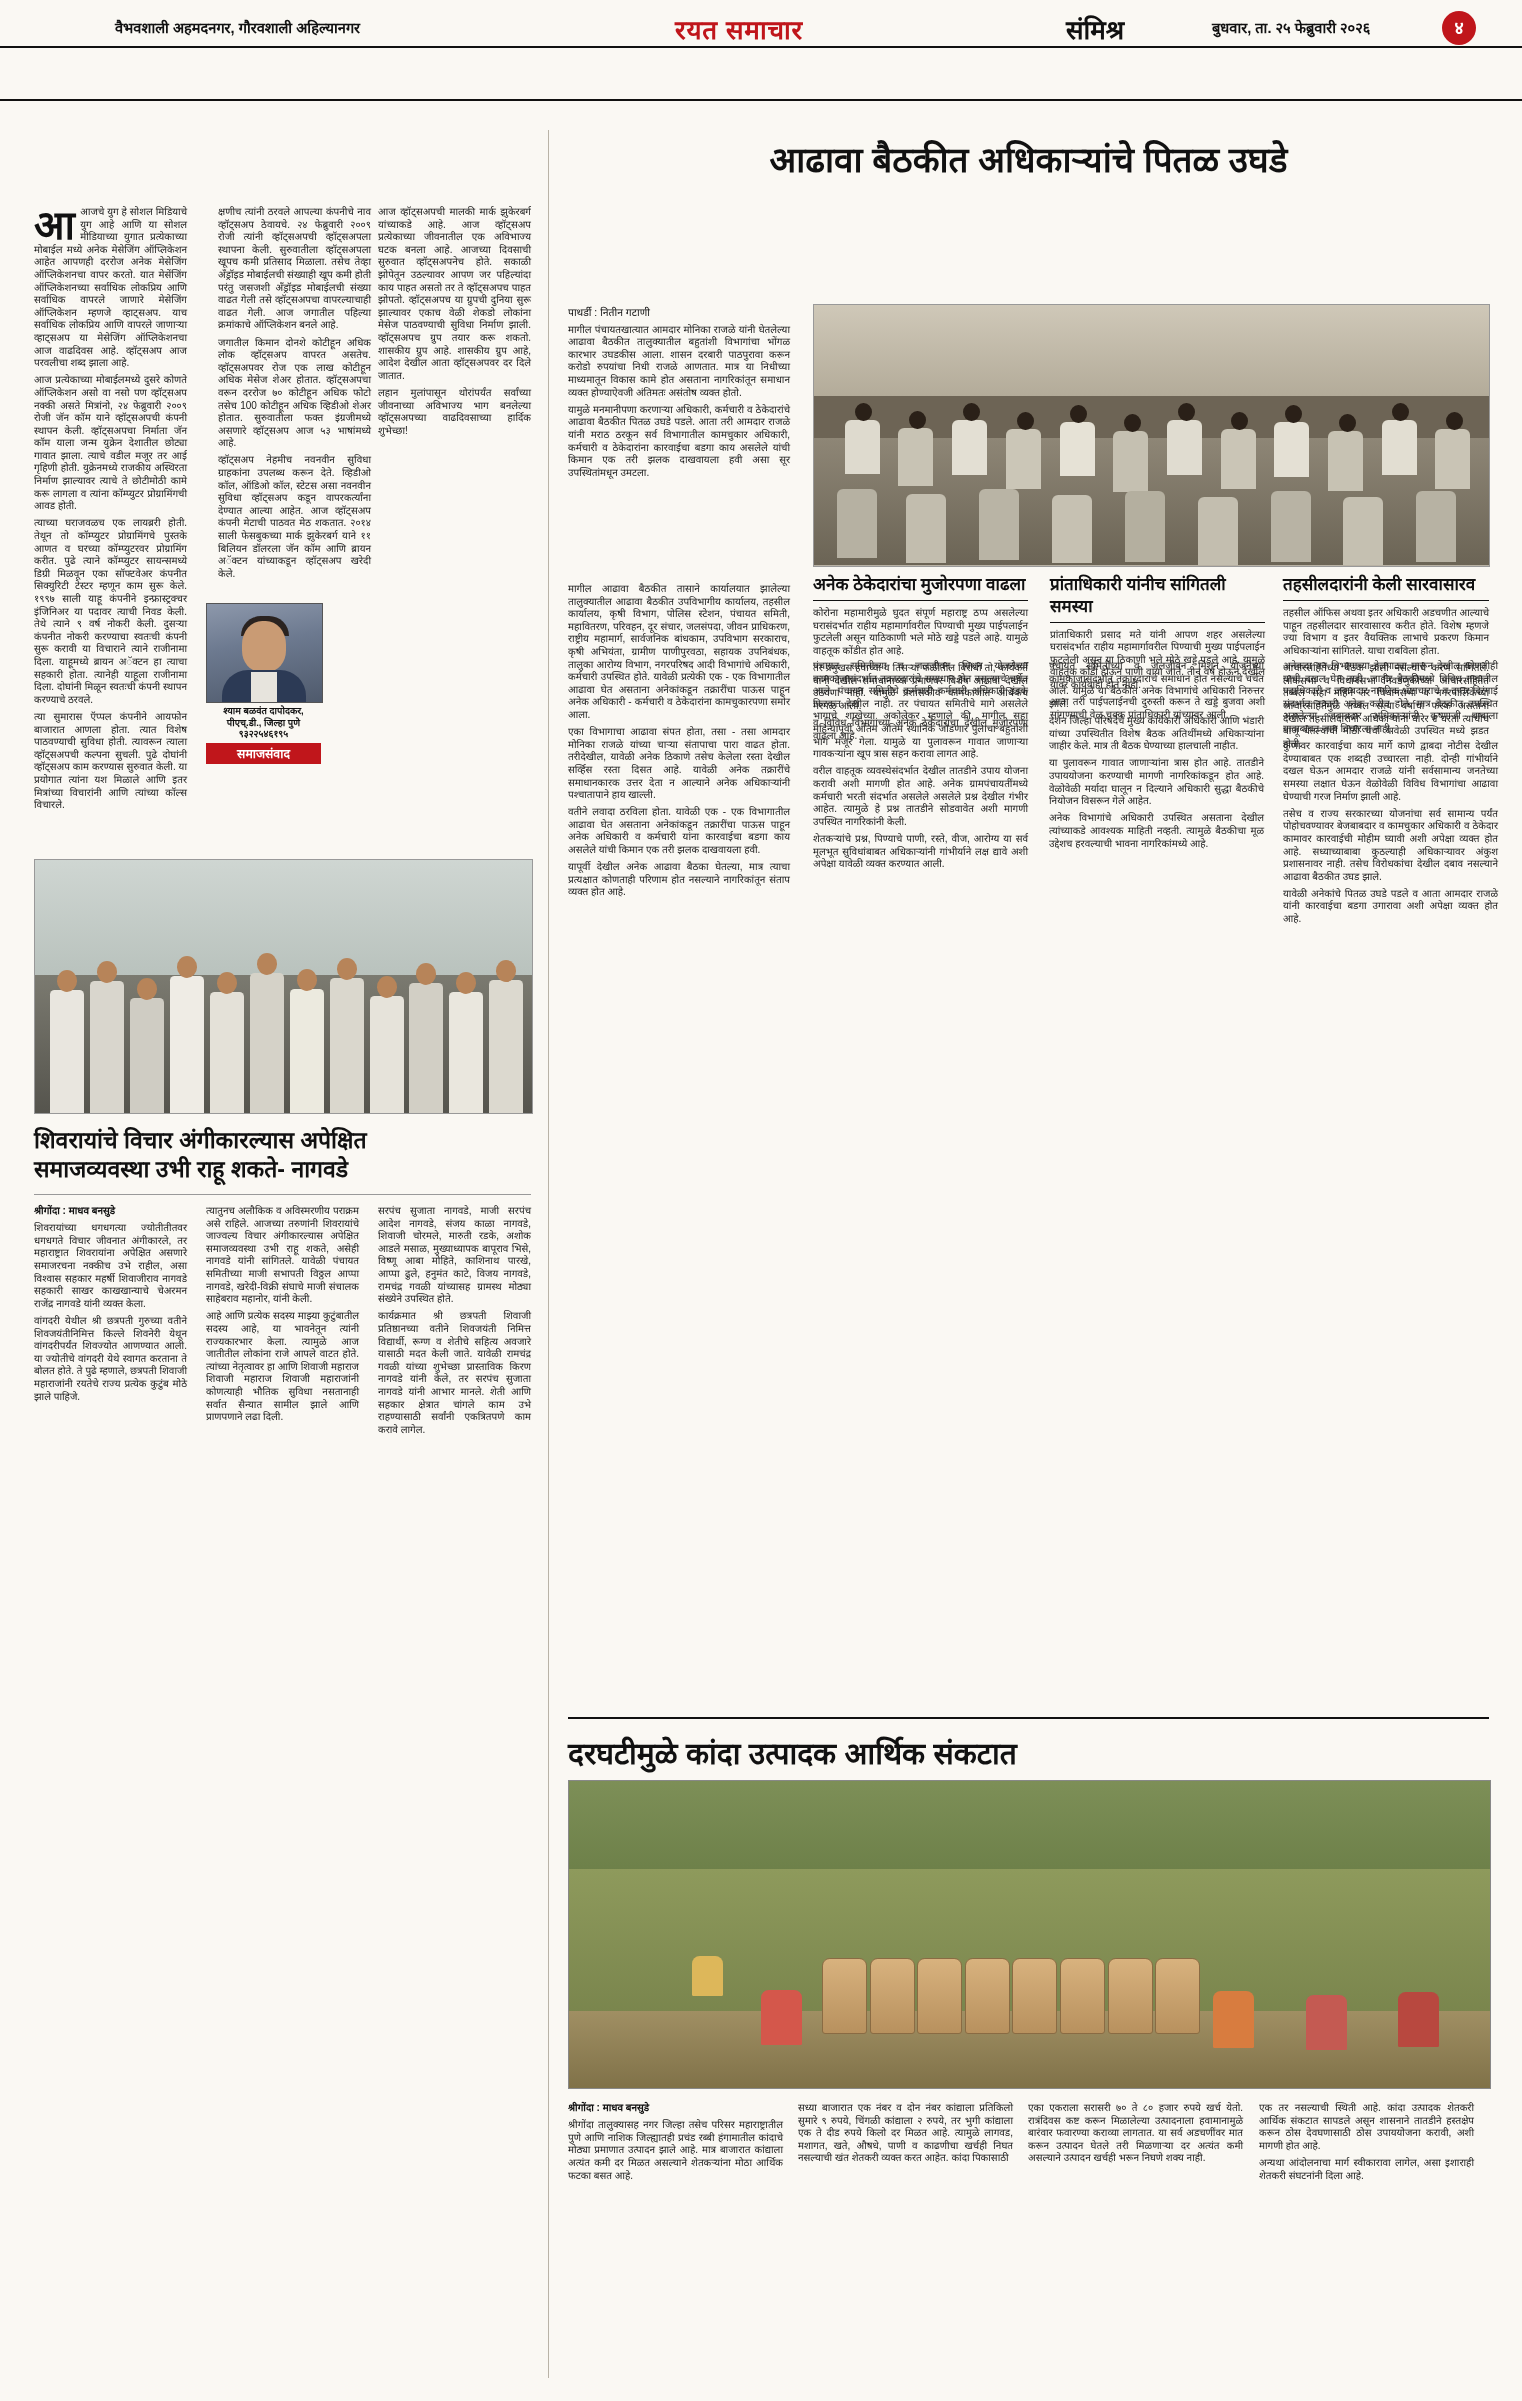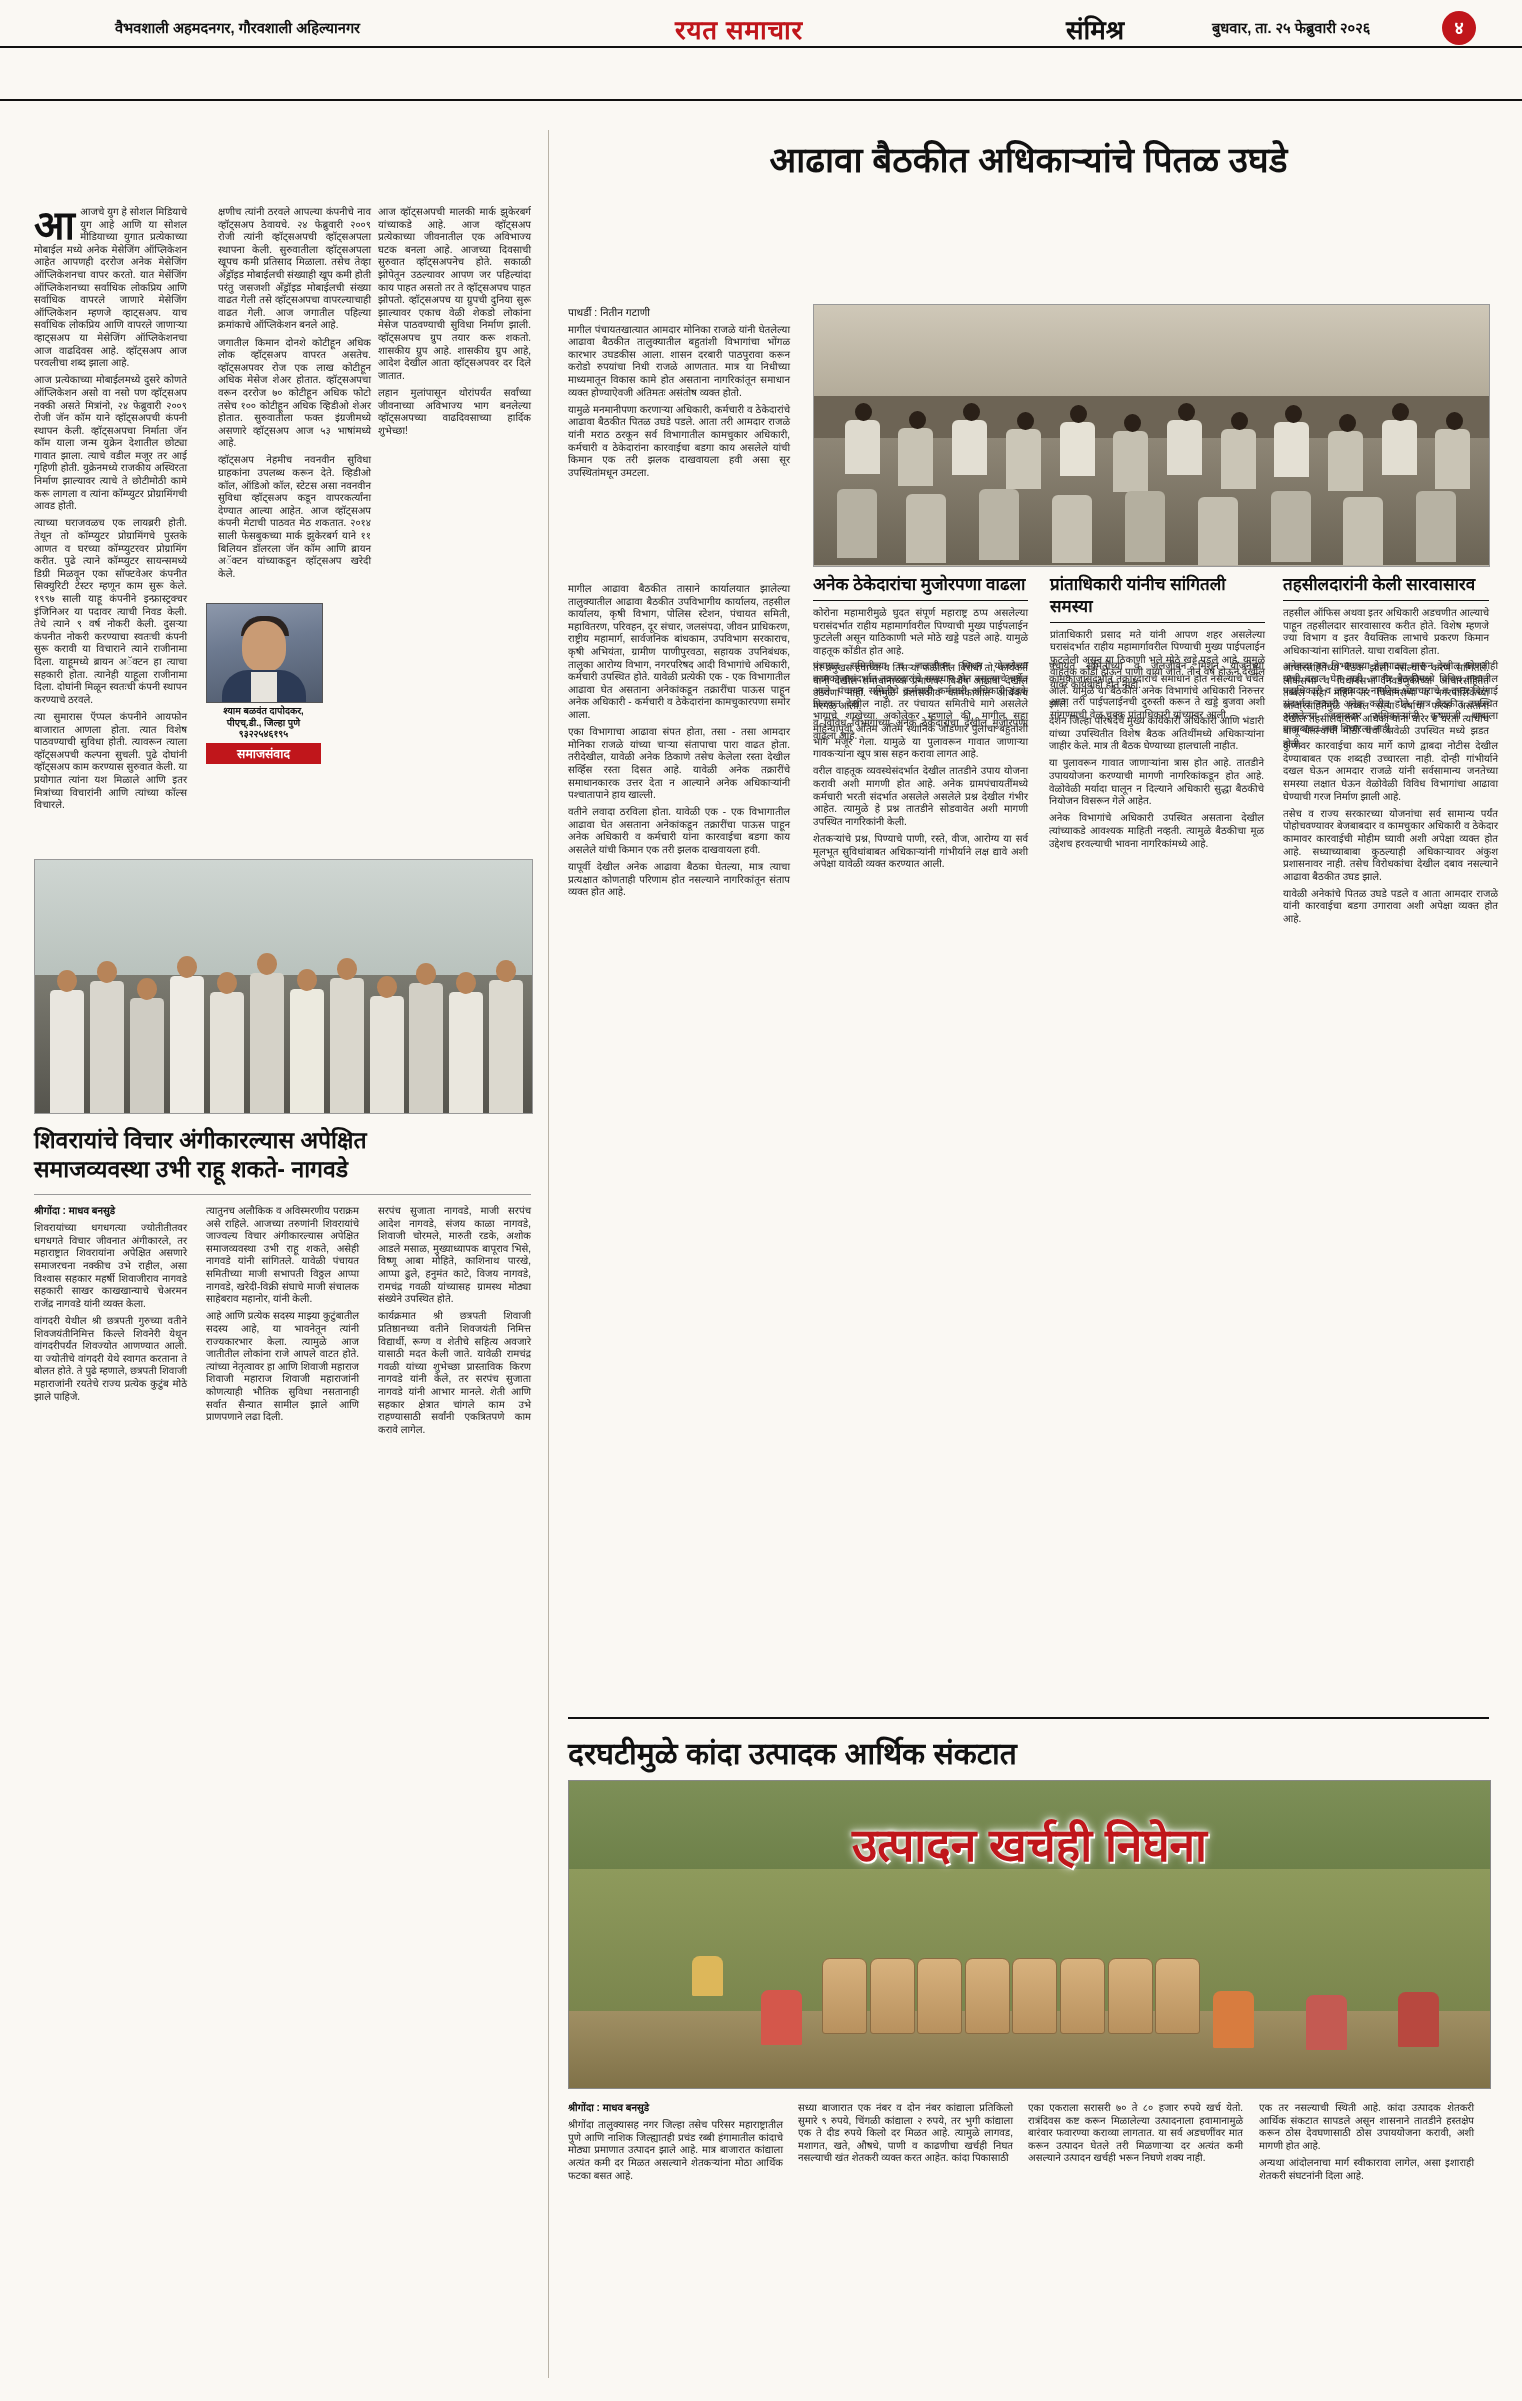--- a/index.html
+++ b/index.html
@@ -128,21 +128,21 @@
 
   <div class="wa-cols">
     <div class="wa-c wa-c1 body-col">
       <p><span class="dropcap">आ</span><span>आजचे युग हे सोशल मिडियाचे युग आहे आणि या सोशल मीडियाच्या युगात प्रत्येकाच्या मोबाईल मध्ये अनेक मेसेजिंग ऑप्लिकेशन आहेत आपणही दररोज अनेक मेसेजिंग ऑप्लिकेशनचा वापर करतो. यात मेसेंजिंग ऑप्लिकेशनच्या सर्वाधिक लोकप्रिय आणि सर्वाधिक वापरले जाणारे मेसेजिंग ऑप्लिकेशन म्हणजे व्हाट्सअप. याच सर्वाधिक लोकप्रिय आणि वापरले जाणाऱ्या व्हाट्सअप या मेसेजिंग ऑप्लिकेशनचा आज वाढदिवस आहे. व्हॉट्सअप आज परवलीचा शब्द झाला आहे.</span></p>
       <p>आज प्रत्येकाच्या मोबाईलमध्ये दुसरे कोणते ऑप्लिकेशन असो वा नसो पण व्हॉट्सअप नक्की असते मित्रांनो, २४ फेब्रुवारी २००९ रोजी जॅन कॉम याने व्हॉट्सअपची कंपनी स्थापन केली. व्हॉट्सअपचा निर्माता जॅन कॉम याला जन्म युक्रेन देशातील छोट्या गावात झाला. त्याचे वडील मजूर तर आई गृहिणी होती. युक्रेनमध्ये राजकीय अस्थिरता निर्माण झाल्यावर त्याचे ते छोटीमोठी कामे करू लागला व त्यांना कॉम्प्युटर प्रोग्रामिंगची आवड होती.</p>
       <p>त्याच्या घराजवळच एक लायब्ररी होती. तेथून तो कॉम्प्युटर प्रोग्रामिंगचे पुस्तके आणत व घरच्या कॉम्प्युटरवर प्रोग्रामिंग करीत. पुढे त्याने कॉम्प्युटर सायन्समध्ये डिग्री मिळवून एका सॉफ्टवेअर कंपनीत सिक्युरिटी टेस्टर म्हणून काम सुरू केले. १९९७ साली याहू कंपनीने इन्फ्रास्ट्रक्चर इंजिनिअर या पदावर त्याची निवड केली. तेथे त्याने ९ वर्ष नोकरी केली. दुसऱ्या कंपनीत नोकरी करण्याचा स्वतःची कंपनी सुरू करावी या विचाराने त्याने राजीनामा दिला. याहूमध्ये ब्रायन अॅक्टन हा त्याचा सहकारी होता. त्यानेही याहूला राजीनामा दिला. दोघांनी मिळून स्वतःची कंपनी स्थापन करण्याचे ठरवले.</p>
       <p>त्या सुमारास ऍप्पल कंपनीने आयफोन बाजारात आणला होता. त्यात विशेष पाठवण्याची सुविधा होती. त्यावरून त्याला व्हॉट्सअपची कल्पना सुचली. पुढे दोघांनी व्हॉट्सअप काम करण्यास सुरुवात केली. या प्रयोगात त्यांना यश मिळाले आणि इतर मित्रांच्या विचारांनी आणि त्यांच्या कॉल्स विचारले.</p>
     </div>
     <div class="wa-c wa-c2 body-col">
       <p>क्षणीच त्यांनी ठरवले आपल्या कंपनीचे नाव व्हॉट्सअप ठेवायचे. २४ फेब्रुवारी २००९ रोजी त्यांनी व्हॉट्सअपची व्हॉट्सअपला स्थापना केली. सुरुवातीला व्हॉट्सअपला खूपच कमी प्रतिसाद मिळाला. तसेच तेव्हा अँड्रॉइड मोबाईलची संख्याही खूप कमी होती परंतु जसजशी अँड्रॉइड मोबाईलची संख्या वाढत गेली तसे व्हॉट्सअपचा वापरल्याचाही वाढत गेली. आज जगातील पहिल्या क्रमांकाचे ऑप्लिकेशन बनले आहे.</p>
-      <p>जगातील किमान दोनशे कोटीहून अधिक लोक व्हॉट्सअप वापरत असतेच. व्हॉट्सअपवर रोज एक लाख कोटीहून अधिक मेसेज शेअर होतात. व्हॉट्सअपचा वरून दररोज ७० कोटीहून अधिक फोटो तसेच १०० कोटीहून अधिक व्हिडीओ शेअर होतात. सुरुवातीला फक्त इंग्रजीमध्ये असणारे व्हॉट्सअप आज ५३ भाषांमध्ये आहे.</p>
+      <p>जगातील किमान दोनशे कोटीहून अधिक लोक व्हॉट्सअप वापरत असतेच. व्हॉट्सअपवर रोज एक लाख कोटीहून अधिक मेसेज शेअर होतात. व्हॉट्सअपचा वरून दररोज ७० कोटीहून अधिक फोटो तसेच 100 कोटीहून अधिक व्हिडीओ शेअर होतात. सुरुवातीला फक्त इंग्रजीमध्ये असणारे व्हॉट्सअप आज ५३ भाषांमध्ये आहे.</p>
       <p>व्हॉट्सअप नेहमीच नवनवीन सुविधा ग्राहकांना उपलब्ध करून देते. व्हिडीओ कॉल, ऑडिओ कॉल, स्टेटस असा नवनवीन सुविधा व्हॉट्सअप कडून वापरकर्त्यांना देण्यात आल्या आहेत. आज व्हॉट्सअप कंपनी मेटाची पाठवत मेठ शकतात. २०१४ साली फेसबुकच्या मार्क झुकेरबर्ग याने ११ बिलियन डॉलरला जॅन कॉम आणि ब्रायन अॅक्टन यांच्याकडून व्हॉट्सअप खरेदी केले.</p>
     </div>
     <div class="wa-c wa-c3 body-col">
       <p>आज व्हॉट्सअपची मालकी मार्क झुकेरबर्ग यांच्याकडे आहे. आज व्हॉट्सअप प्रत्येकाच्या जीवनातील एक अविभाज्य घटक बनला आहे. आजच्या दिवसाची सुरुवात व्हॉट्सअपनेच होते. सकाळी झोपेतून उठल्यावर आपण जर पहिल्यांदा काय पाहत असतो तर ते व्हॉट्सअपच पाहत झोपतो. व्हॉट्सअपच या ग्रुपची दुनिया सुरू झाल्यावर एकाच वेळी शेकडो लोकांना मेसेज पाठवण्याची सुविधा निर्माण झाली. व्हॉट्सअपच ग्रुप तयार करू शकतो. शासकीय ग्रुप आहे. शासकीय ग्रुप आहे, आदेश देखील आता व्हॉट्सअपवर दर दिले जातात.</p>
       <p>लहान मुलांपासून थोरांपर्यंत सर्वांच्या जीवनाच्या अविभाज्य भाग बनलेल्या व्हॉट्सअपच्या वाढदिवसाच्या हार्दिक शुभेच्छा!</p>
     </div>
   </div>
 
   <div class="author-card">
     <div class="author-photo">
@@ -331,21 +331,20 @@
     <div class="sack" style="left:396px;"></div>
     <div class="sack" style="left:443px;"></div>
     <div class="sack" style="left:491px;"></div>
     <div class="sack" style="left:539px;"></div>
     <div class="sack" style="left:586px;"></div>
     <div class="worker" style="left:192px;bottom:43px;width:41px;height:55px;background:#d4574b;"></div>
     <div class="worker" style="left:644px;bottom:40px;width:41px;height:57px;background:#d87c3f;"></div>
     <div class="worker" style="left:737px;bottom:38px;width:41px;height:55px;background:#c45a52;"></div>
     <div class="worker" style="left:829px;bottom:41px;width:41px;height:55px;background:#b8483f;"></div>
     <div class="worker" style="left:123px;bottom:92px;width:31px;height:40px;background:#ddb75a;"></div>
-    <div class="kb-title">उत्पादन खर्चही निघेना</div>
   </div>
 
   <div class="kanda-cols">
     <div class="kc kc1 body-col">
       <p class="hl">श्रीगोंदा : माधव बनसुडे</p>
       <p>श्रीगोंदा तालुक्यासह नगर जिल्हा तसेच परिसर महाराष्ट्रातील पुणे आणि नाशिक जिल्ह्यातही प्रचंड रब्बी हंगामातील कांदाचे मोठ्या प्रमाणात उत्पादन झाले आहे. मात्र बाजारात कांद्याला अत्यंत कमी दर मिळत असल्याने शेतकऱ्यांना मोठा आर्थिक फटका बसत आहे.</p>
     </div>
     <div class="kc kc2 body-col">
       <p>सध्या बाजारात एक नंबर व दोन नंबर कांद्याला प्रतिकिलो सुमारे ९ रुपये, चिंगळी कांद्याला २ रुपये, तर भुगी कांद्याला एक ते दीड रुपये किलो दर मिळत आहे. त्यामुळे लागवड, मशागत, खते, औषधे, पाणी व काढणीचा खर्चही निघत नसल्याची खंत शेतकरी व्यक्त करत आहेत. कांदा पिकासाठी</p>
     </div>

